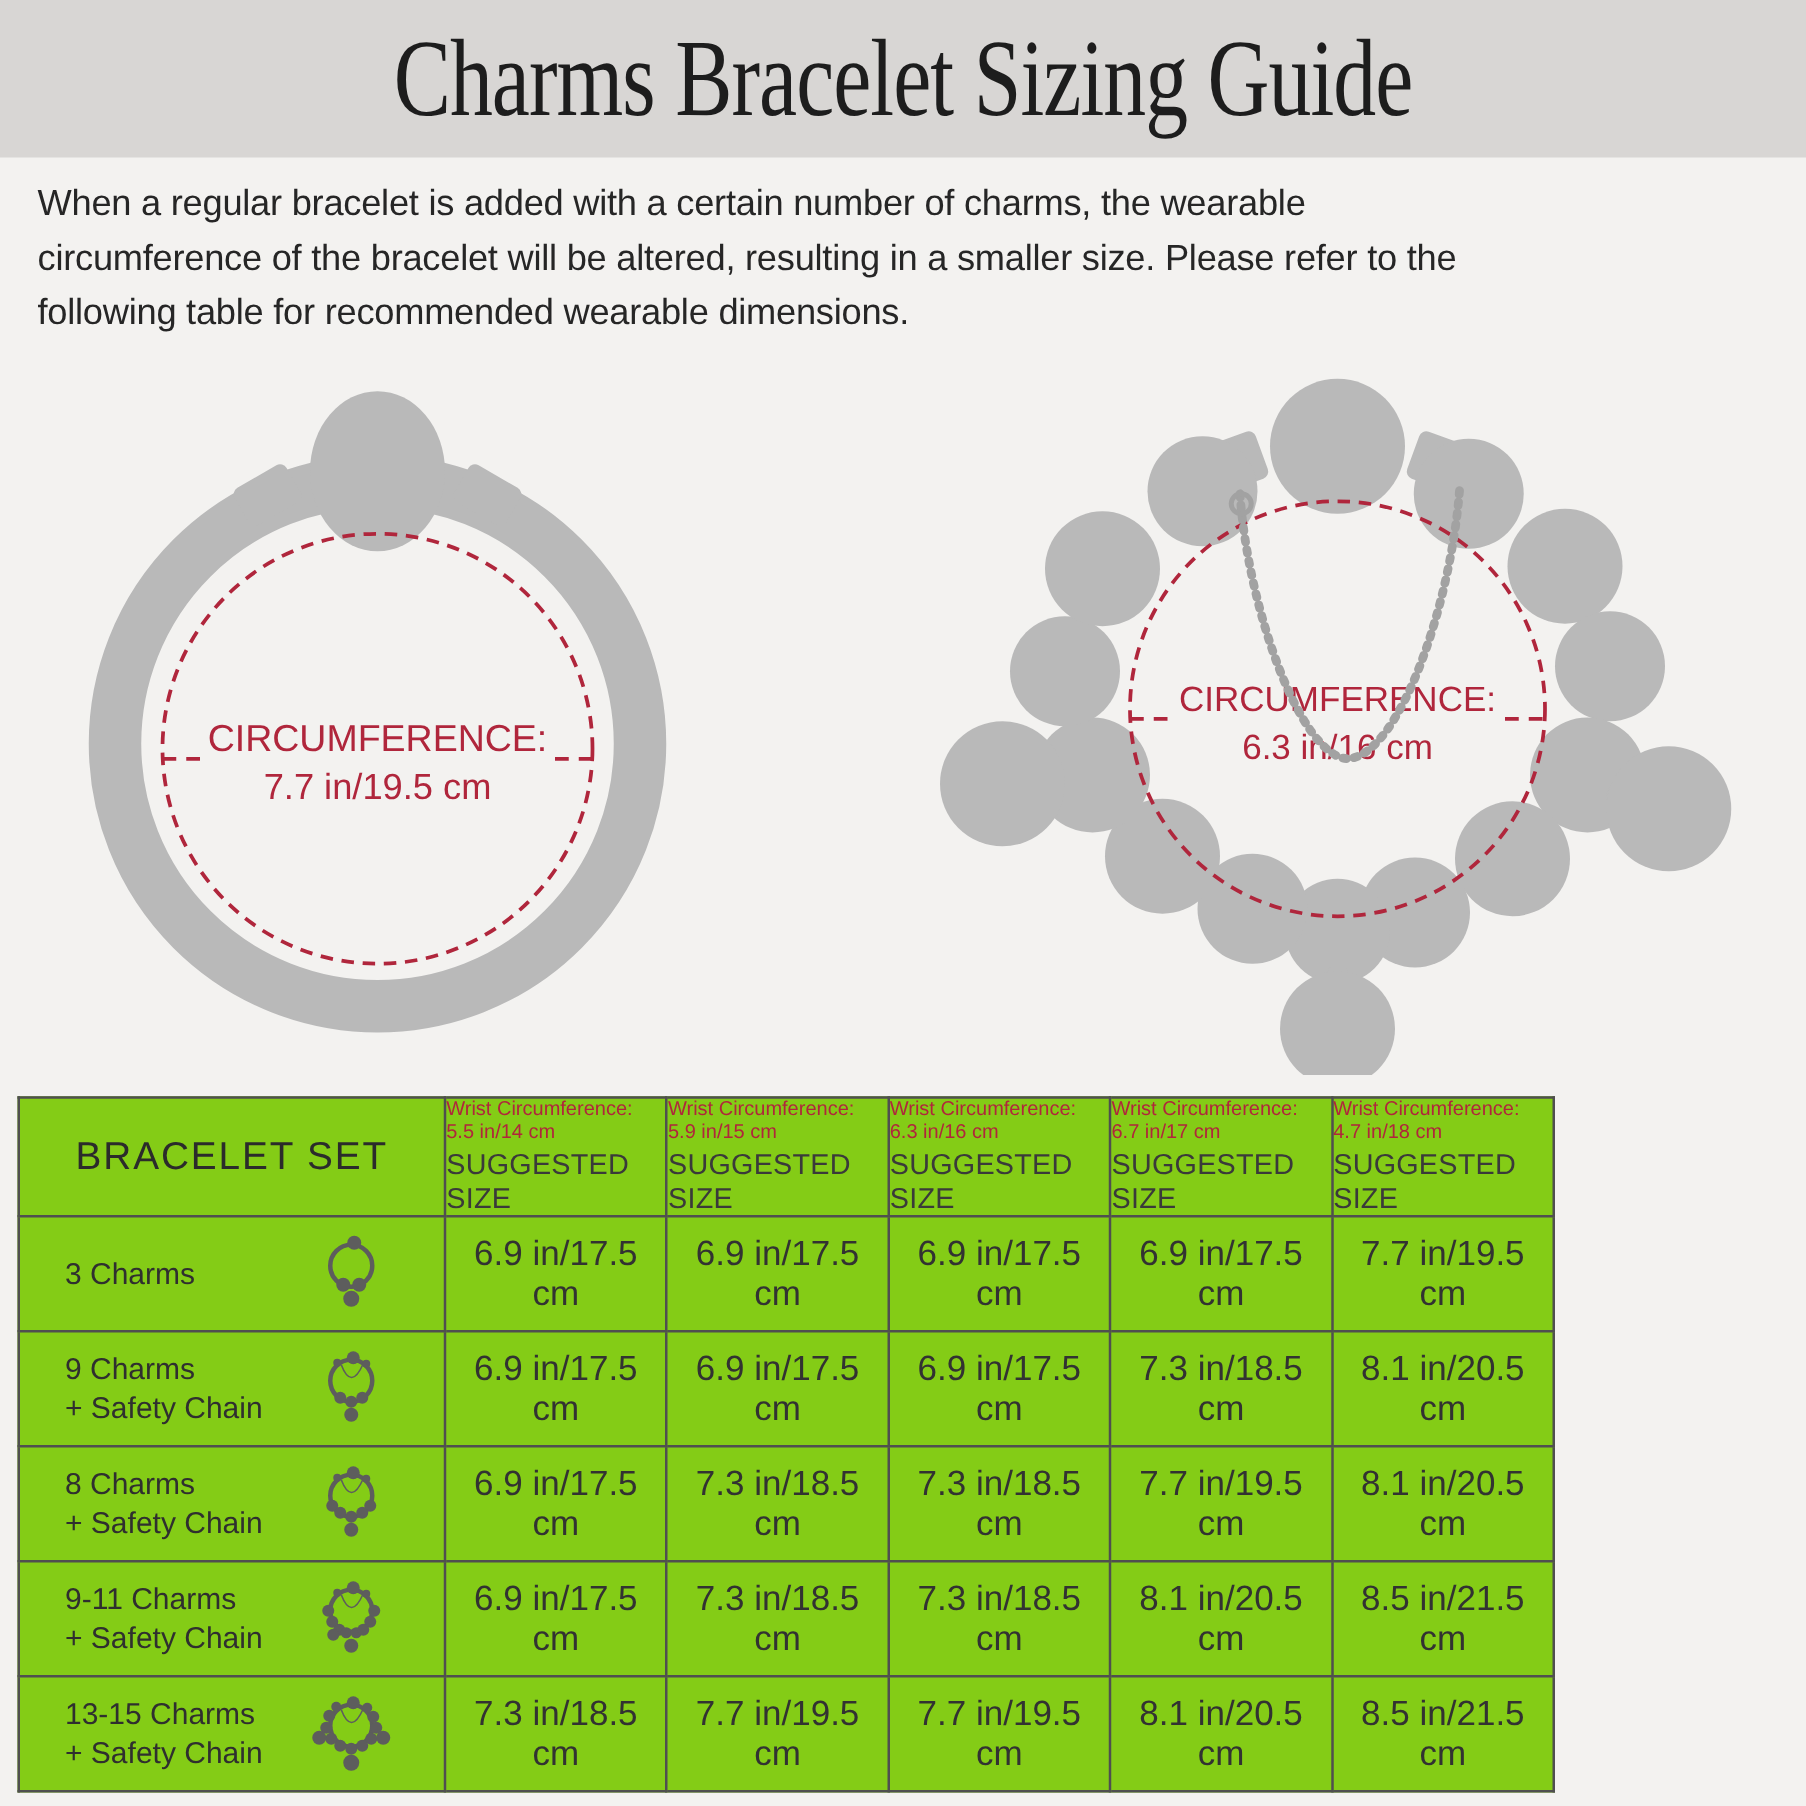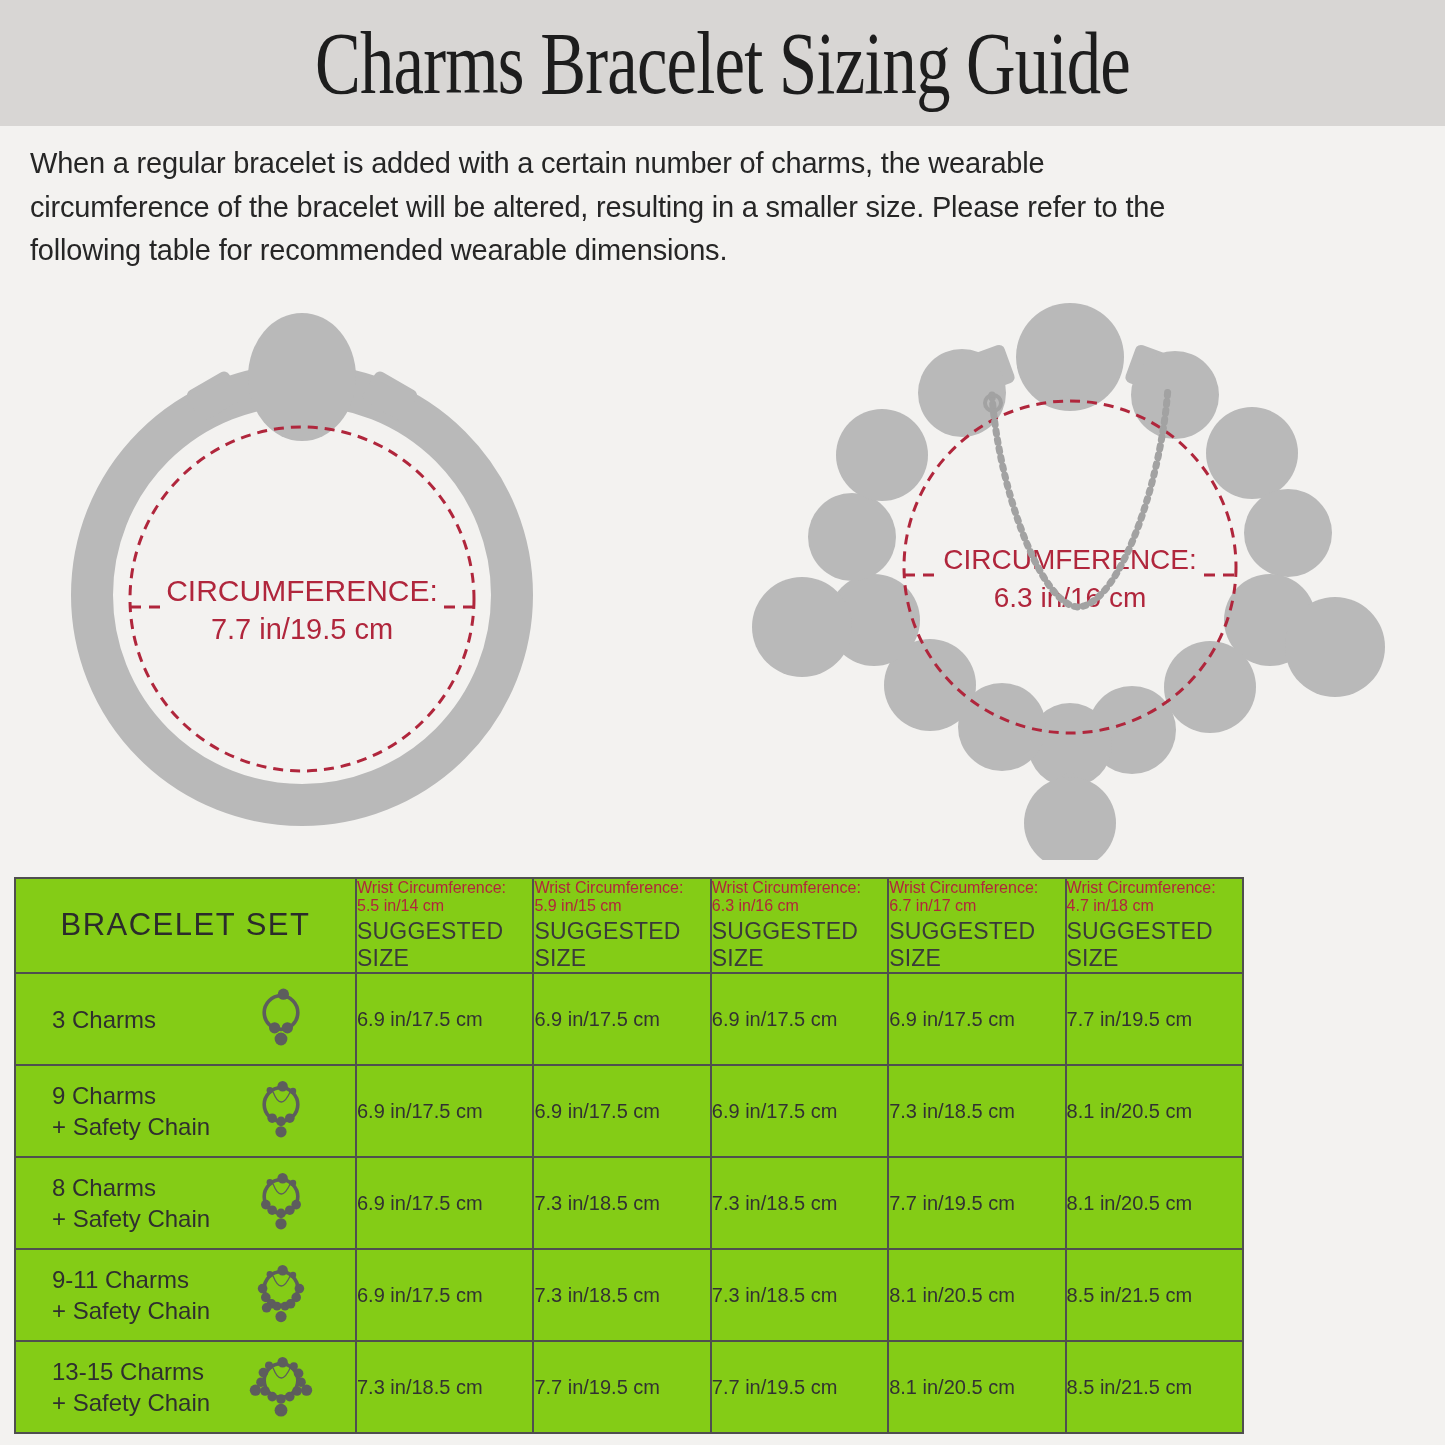--- a/index.html
+++ b/index.html
@@ -47,21 +47,21 @@
   }
   th.wrist-header{
     text-align:left;padding:6px 6px 6px 12px;font-weight:normal;
   }
   .wrist-line{display:block;font-size:16px;line-height:1.15;color:#b0263c;}
   .suggested{display:block;font-size:23px;color:#3a3a3a;margin-top:3px;letter-spacing:0.2px;}
   td.label-cell{height:90px;}
   .label-wrap{display:flex;align-items:center;padding:0 42px 0 36px;}
   .label-text{font-size:24px;line-height:1.3;color:#2f2f2f;}
   .row-icon{margin-left:auto;flex:0 0 auto;}
-  td.size-cell{font-size:20px;color:#323232;margin-top:24px;}
+  td.size-cell{text-align:center;font-size:28px;color:#323232;margin-top:24px;}
 </style>
 </head>
 <body>
 
 <div class="banner">
   <div class="page-title">Charms Bracelet Sizing Guide</div>
 </div>
 
 <div class="intro">When a regular bracelet is added with a certain number of charms, the wearable
 circumference of the bracelet will be altered, resulting in a smaller size. Please refer to the

